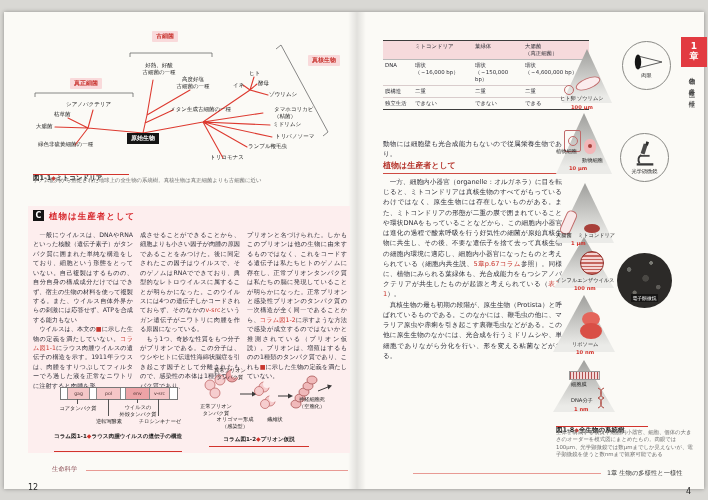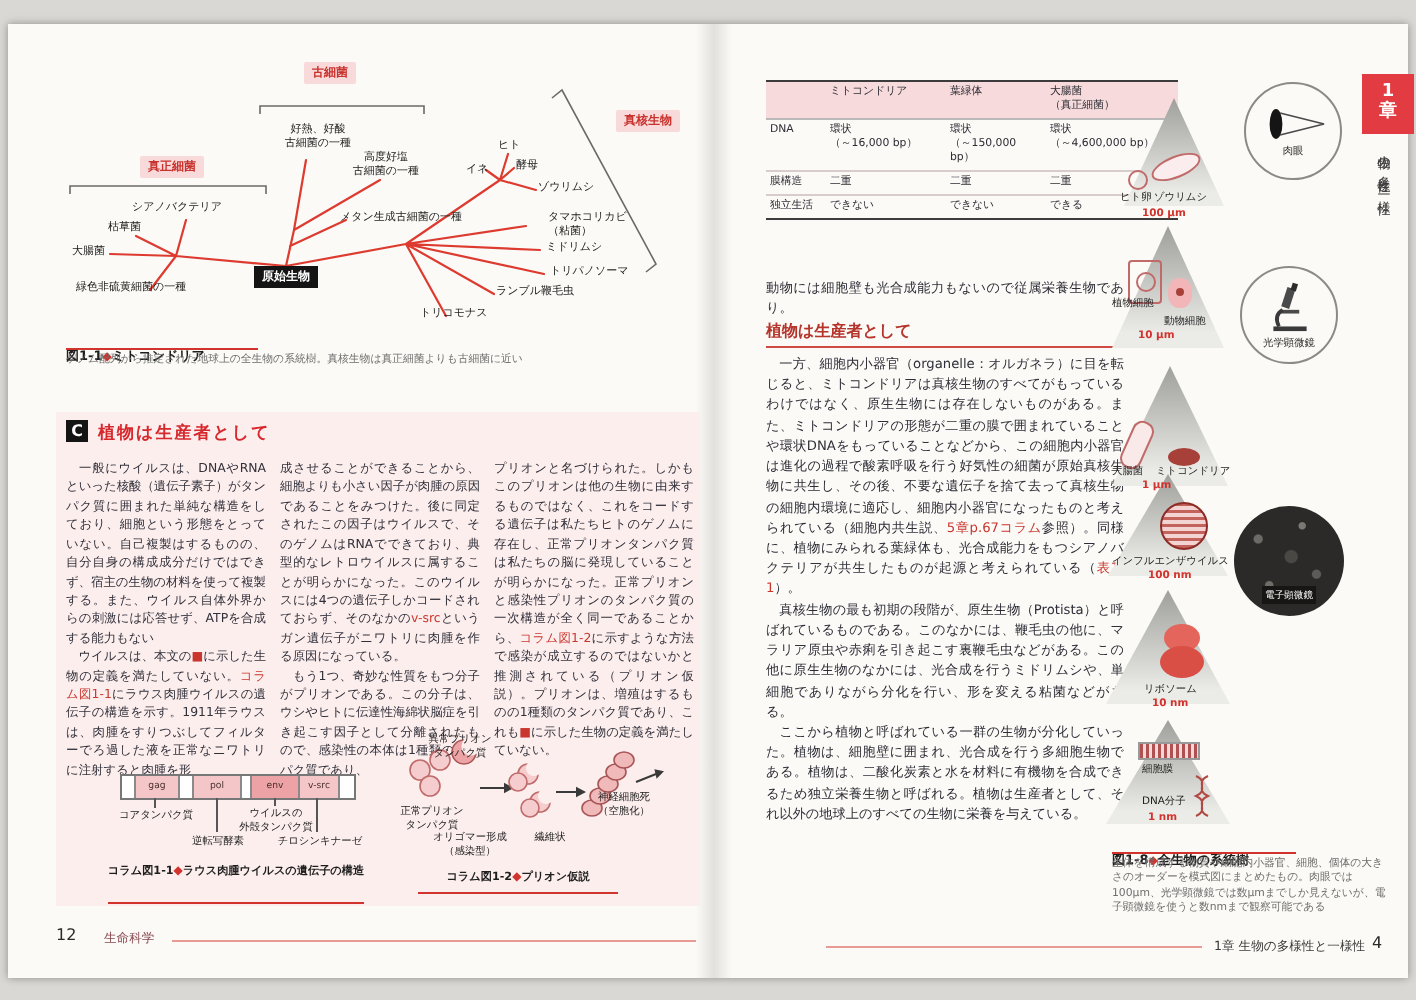--- a/index.html
+++ b/index.html
@@ -56,21 +56,21 @@
       radial-gradient(circle at 32% 72%,#6f6d67 0 1.8px,transparent 2.4px),
       radial-gradient(circle at 52% 46%,#4a4844 0 3px,transparent 3.6px);}
   .emicro-chip{position:absolute;left:50%;transform:translateX(-50%);bottom:6px;background:#171615;
     color:#fff;font-size:4.8px;padding:1px 2px;white-space:nowrap;}
   .tab{position:absolute;left:681px;top:37px;width:26px;height:30px;background:#e23b41;color:#fff;
     font-weight:bold;font-size:9px;display:flex;align-items:center;justify-content:center;
     text-align:center;line-height:1.1;white-space:pre-line;}
   .vtext{position:absolute;left:687px;top:72px;height:140px;writing-mode:vertical-rl;
     font-size:6.5px;color:#3a3a3a;letter-spacing:1px;}
   .foot{font-size:6.3px;color:#3a3a3a;}
-  .pageno{font-size:8px;color:#2a2a2a;}
+  .pageno{font-size:8px;color:#2a2a2a;margin-top:20px;}
   .pre{white-space:pre-line;}
   .memb{position:absolute;width:29px;height:7px;border:.5px solid #999;
     background:repeating-linear-gradient(90deg,#b05050 0 1.4px,#f4d8d8 1.4px 3px);}
 </style>
 </head>
 <body>
 
 <div class="spread">
   <div class="gutter"></div>
 </div>
@@ -242,21 +242,20 @@
     </tr>
   </tbody>
 </table>
 
 <div class="abs bp" style="left:383px;top:139px;width:179px">動物には細胞壁も光合成能力もないので従属栄養生物であり。</div>
 <div class="heading">植物は生産者として</div>
 
 <div class="abs" style="left:383px;top:177px;width:179px;height:286px;overflow:hidden">
   <p class="bp"><span>　一方、細胞内小器官（organelle：オルガネラ）に目を転じると、ミトコンドリアは真核生物のすべてがもっているわけではなく、原生生物には存在しないものがある。また、ミトコンドリアの形態が二重の膜で囲まれていることや環状DNAをもっていることなどから、この細胞内小器官は進化の過程で酸素呼吸を行う好気性の細菌が原始真核生物に共生し、その後、不要な遺伝子を捨て去って真核生物の細胞内環境に適応し、細胞内小器官になったものと考えられている（細胞内共生説、</span><span class="red">5章p.67コラム</span><span>参照）。同様に、植物にみられる葉緑体も、光合成能力をもつシアノバクテリアが共生したものが起源と考えられている（</span><span class="red">表1-1</span><span>）。</span></p>
   <p class="bp">　真核生物の最も初期の段階が、原生生物（Protista）と呼ばれているものである。このなかには、鞭毛虫の他に、マラリア原虫や赤痢を引き起こす裏鞭毛虫などがある。この他に原生生物のなかには、光合成を行うミドリムシや、単細胞でありながら分化を行い、形を変える粘菌などがある。</p>
-  <p class="bp">　ここから植物と呼ばれている一群の生物が分化していった。植物は、細胞壁に囲まれ、光合成を行う多細胞生物である。植物は、二酸化炭素と水を材料に有機物を合成できるため独立栄養生物と呼ばれる。植物は生産者として、それ以外の地球上のすべての生物に栄養を与えている。</p>
 </div>
 
 <div class="tri" style="left:562px;top:49px;width:50px;height:54px"></div>
 <div class="tri" style="left:556px;top:113px;width:56px;height:61px"></div>
 <div class="tri" style="left:556px;top:183px;width:58px;height:60px"></div>
 <div class="tri" style="left:554px;top:237px;width:60px;height:51px"></div>
 <div class="tri" style="left:553px;top:295px;width:62px;height:57px"></div>
 <div class="tri" style="left:553px;top:360px;width:62px;height:52px"></div>
 
 <div class="abs" style="left:564px;top:85px;width:8px;height:8px;border:1px solid #c06a6a;border-radius:50%"></div>

